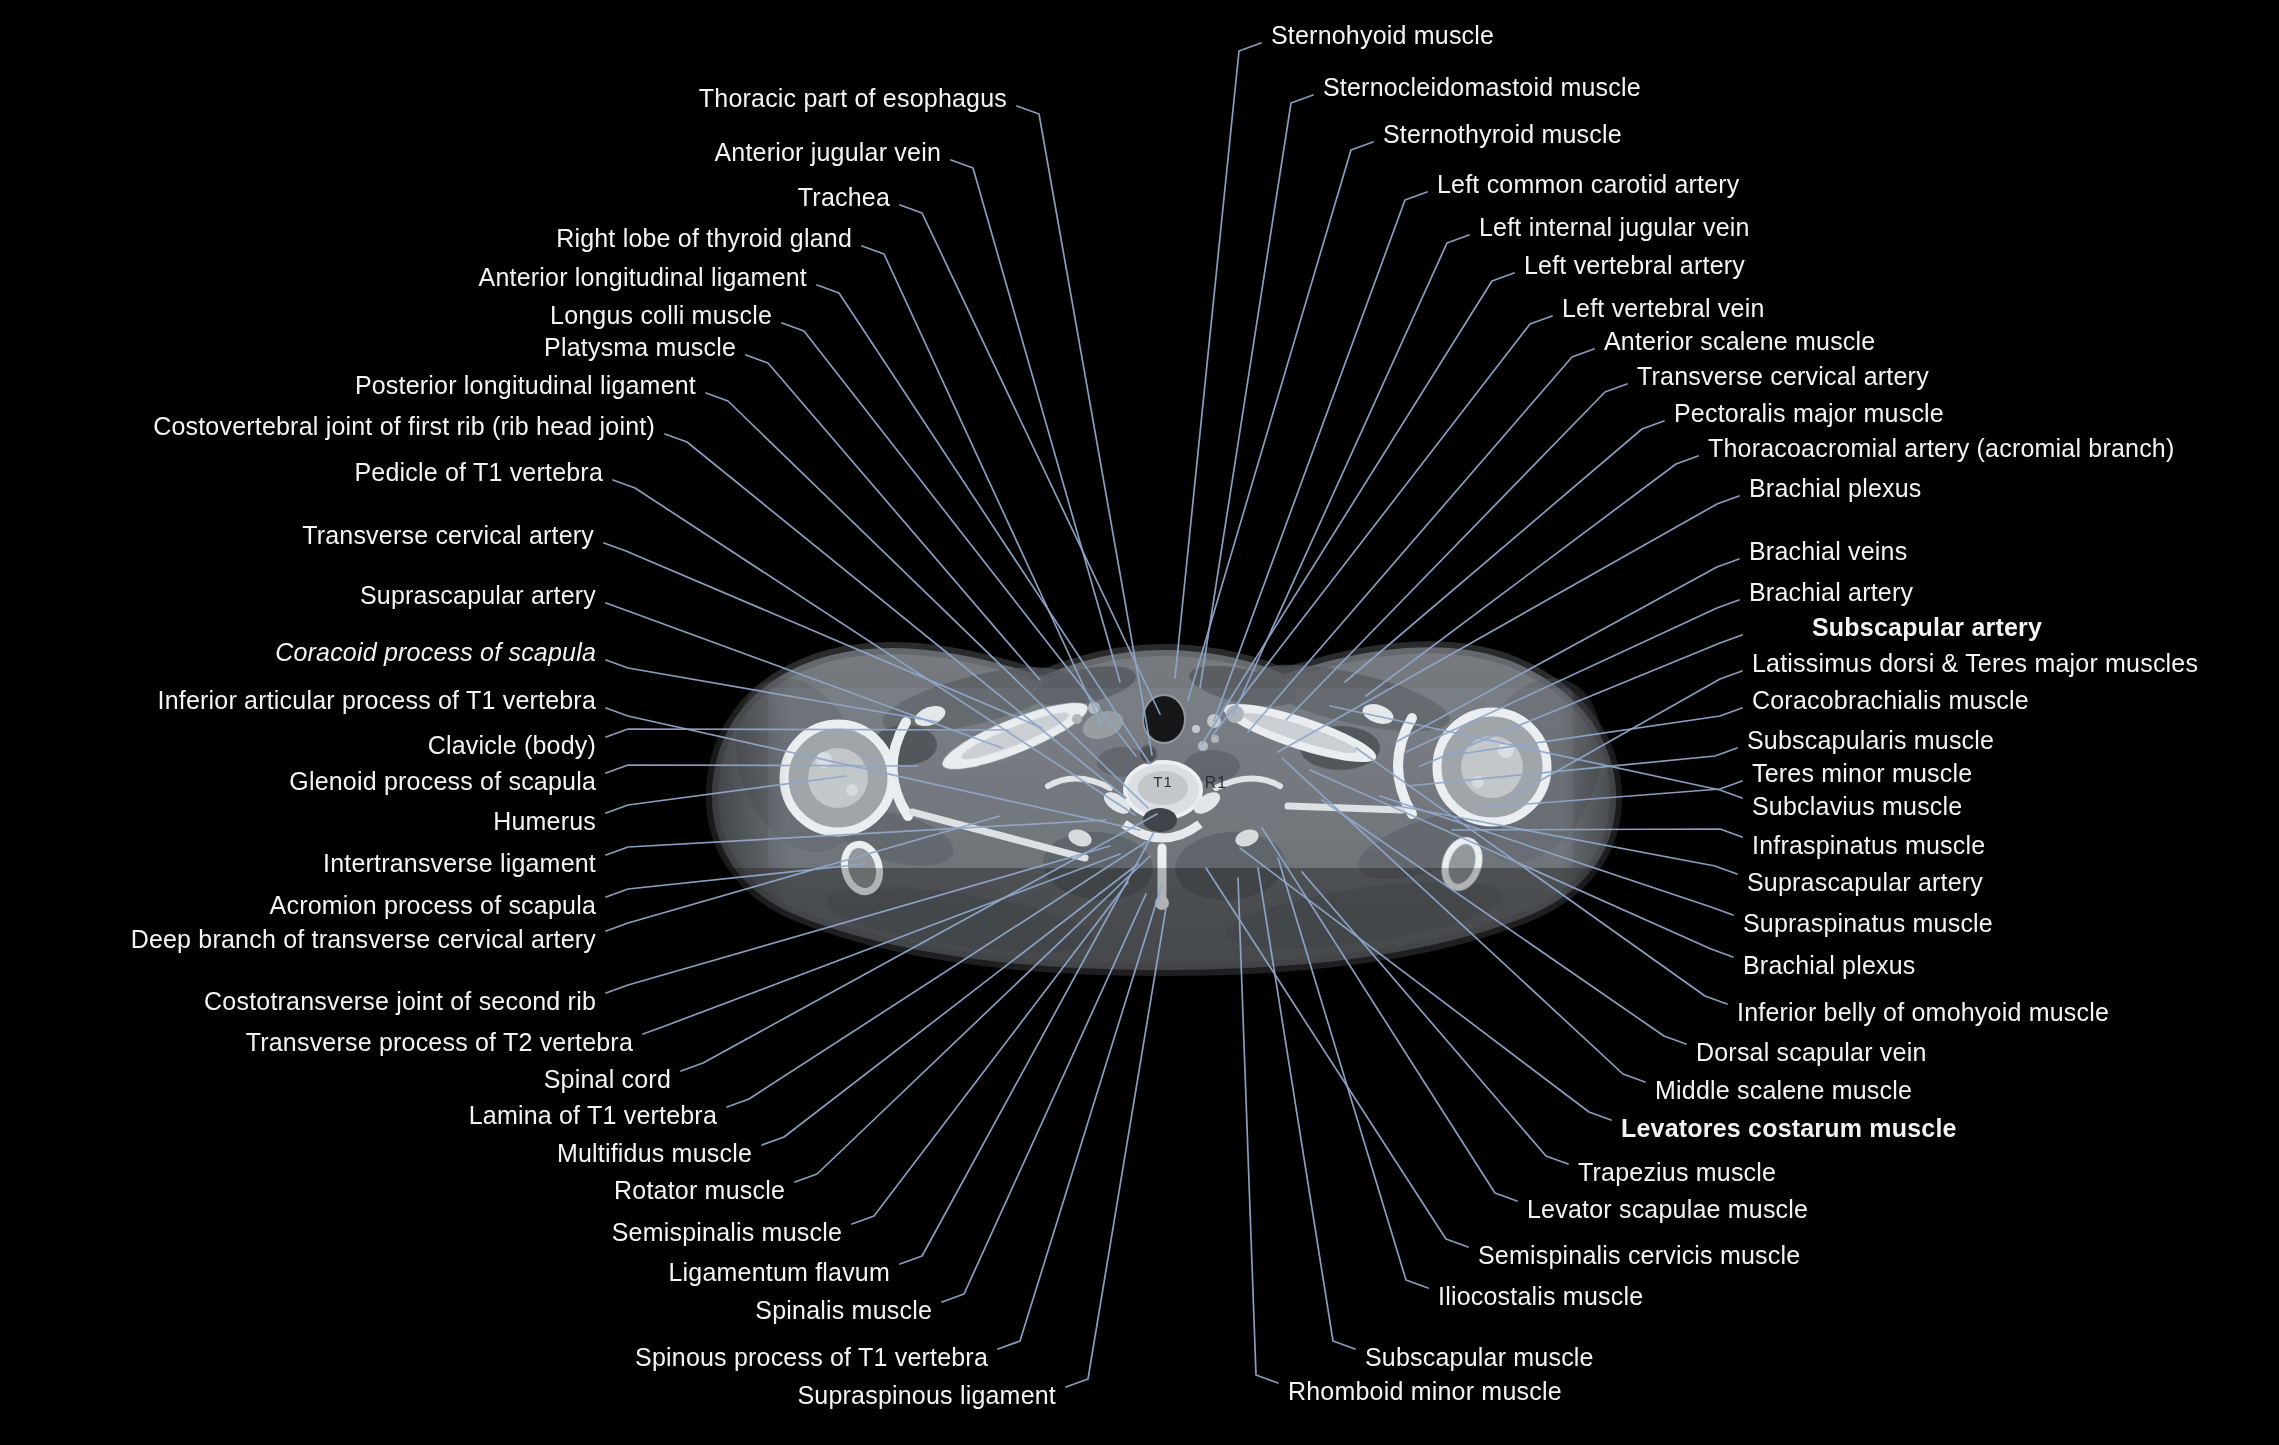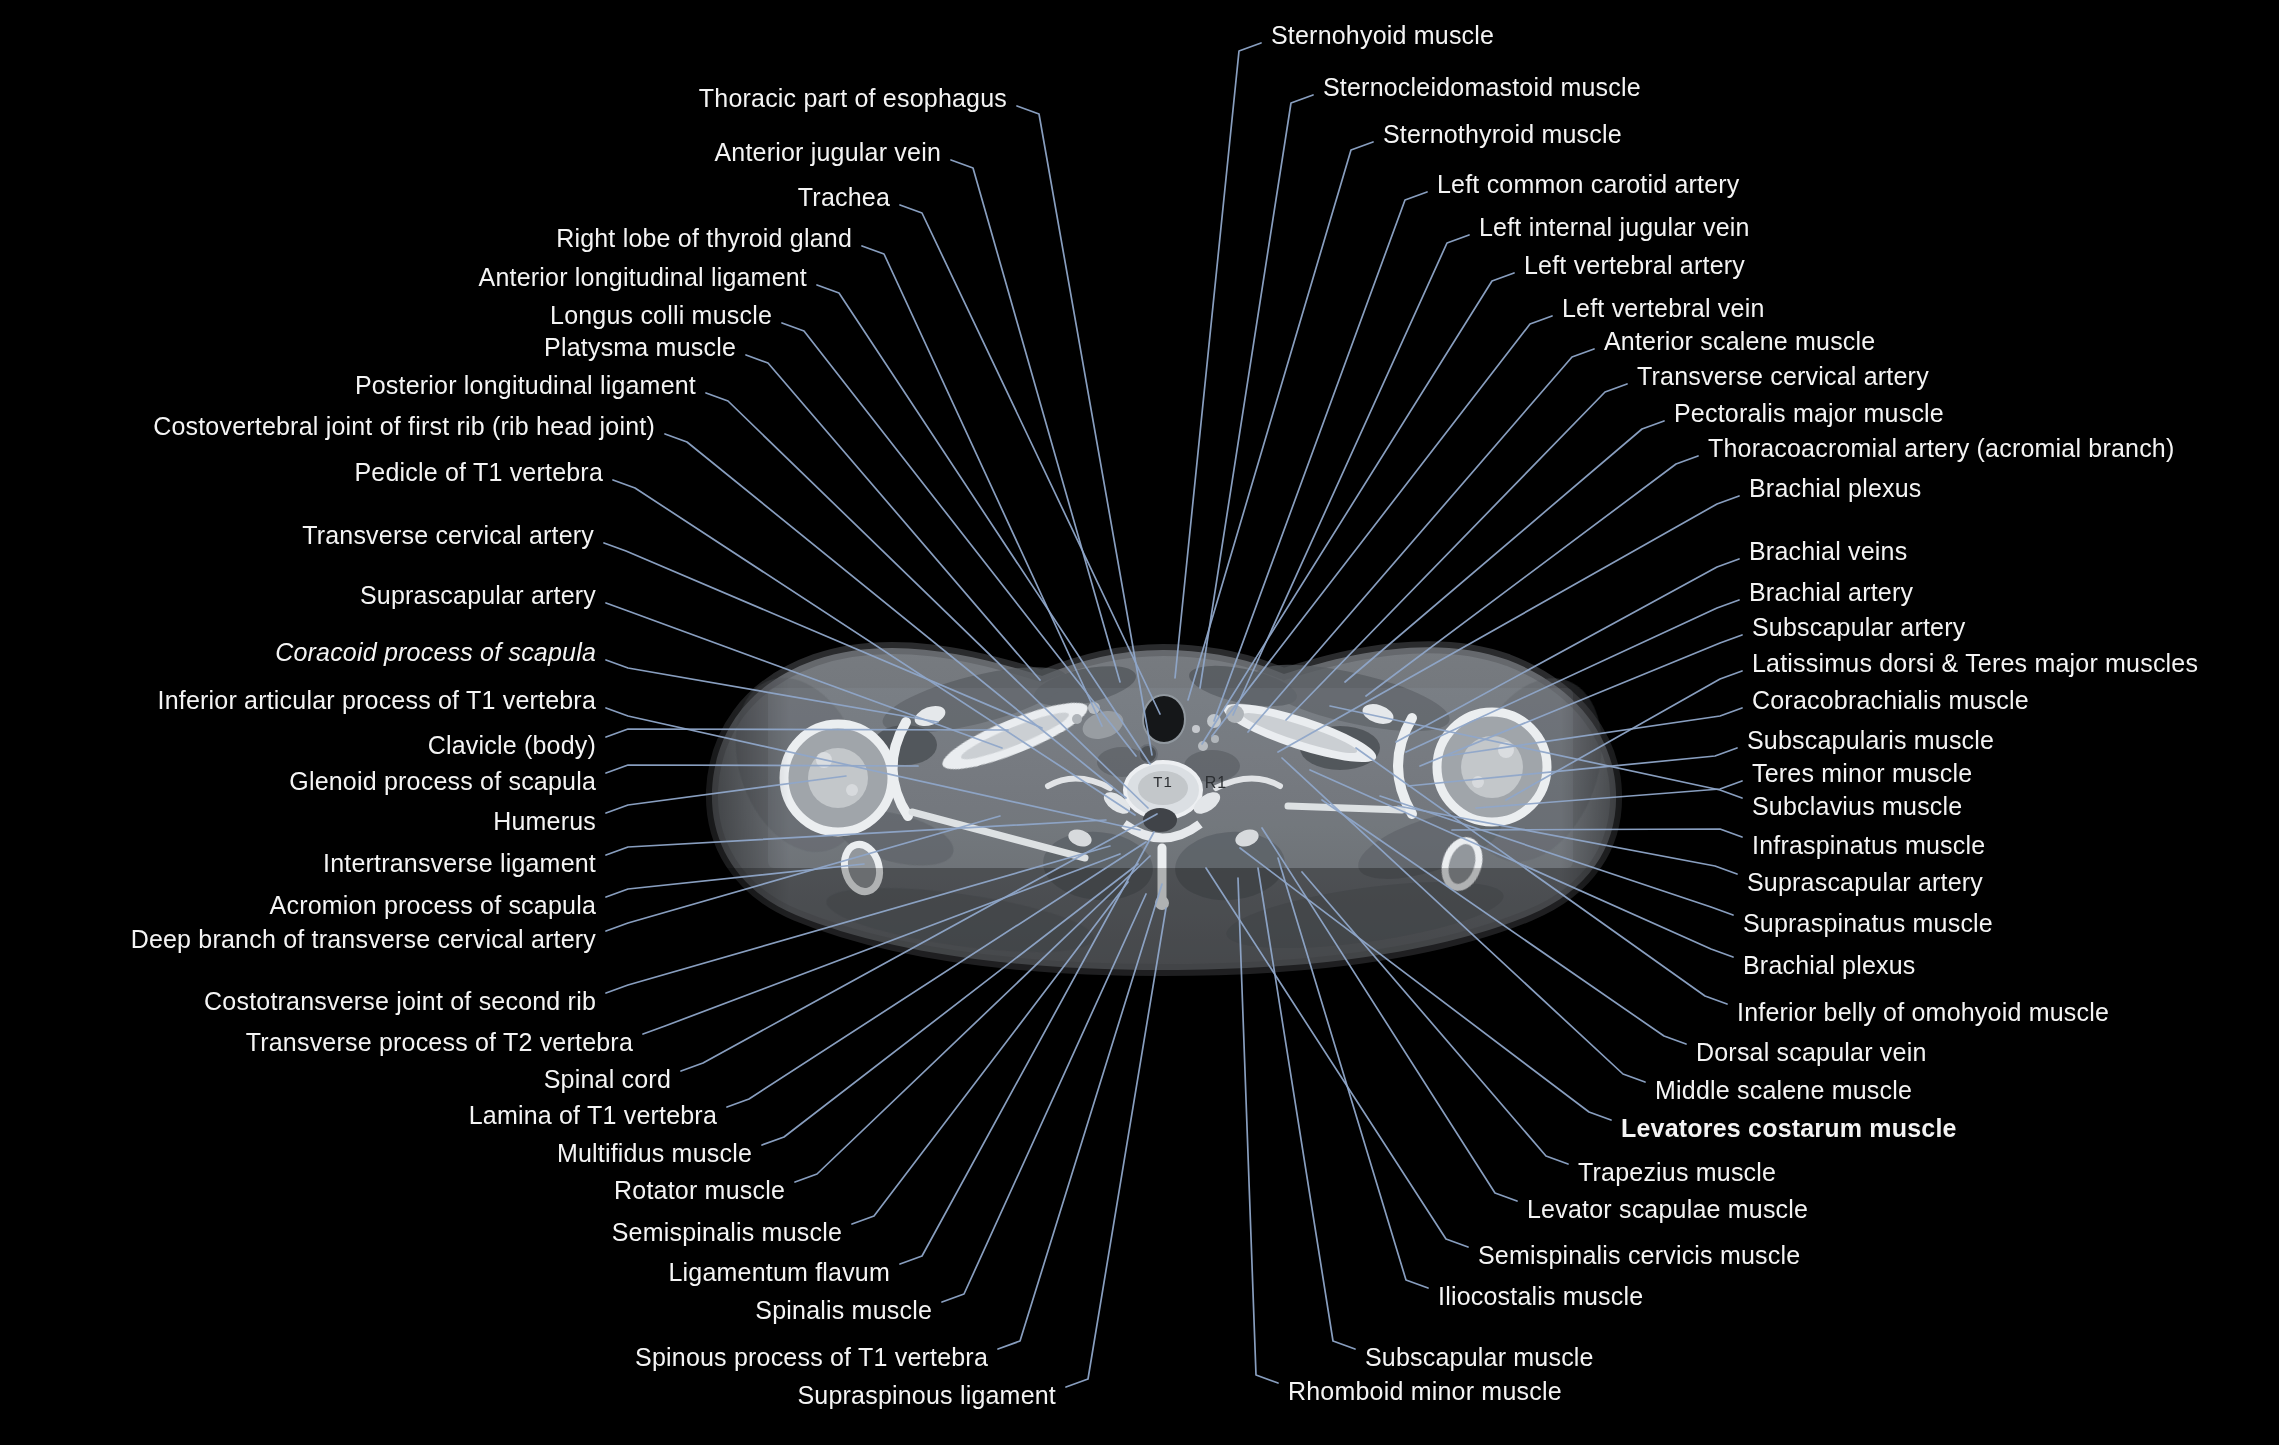--- a/index.html
+++ b/index.html
@@ -285,21 +285,21 @@
       <div class="label right" style="top: 227px; left: 1479px;">Left internal jugular vein</div>
       <div class="label right" style="top: 265px; left: 1524px;">Left vertebral artery</div>
       <div class="label right" style="top: 308px; left: 1562px;">Left vertebral vein</div>
       <div class="label right" style="top: 341px; left: 1604px;">Anterior scalene muscle</div>
       <div class="label right" style="top: 376px; left: 1637px;">Transverse cervical artery</div>
       <div class="label right" style="top: 413px; left: 1674px;">Pectoralis major muscle</div>
       <div class="label right" style="top: 448px; left: 1708px;">Thoracoacromial artery (acromial branch)</div>
       <div class="label right" style="top: 488px; left: 1749px;">Brachial plexus</div>
       <div class="label right" style="top: 551px; left: 1749px;">Brachial veins</div>
       <div class="label right" style="top: 592px; left: 1749px;">Brachial artery</div>
-      <div class="label right" style="top: 627px; left: 1752px;">Subscapular artery</div>
+      <div class="label right" style="top: 627px; left: 1812px; font-weight: bold;">Subscapular artery</div>
       <div class="label right" style="top: 663px; left: 1752px;">Latissimus dorsi &amp; Teres major muscles</div>
       <div class="label right" style="top: 700px; left: 1752px;">Coracobrachialis muscle</div>
       <div class="label right" style="top: 740px; left: 1747px;">Subscapularis muscle</div>
       <div class="label right" style="top: 773px; left: 1752px;">Teres minor muscle</div>
       <div class="label right" style="top: 806px; left: 1752px;">Subclavius muscle</div>
       <div class="label right" style="top: 845px; left: 1752px;">Infraspinatus muscle</div>
       <div class="label right" style="top: 882px; left: 1747px;">Suprascapular artery</div>
       <div class="label right" style="top: 923px; left: 1743px;">Supraspinatus muscle</div>
       <div class="label right" style="top: 965px; left: 1743px;">Brachial plexus</div>
       <div class="label right" style="top: 1012px; left: 1737px;">Inferior belly of omohyoid muscle</div>

